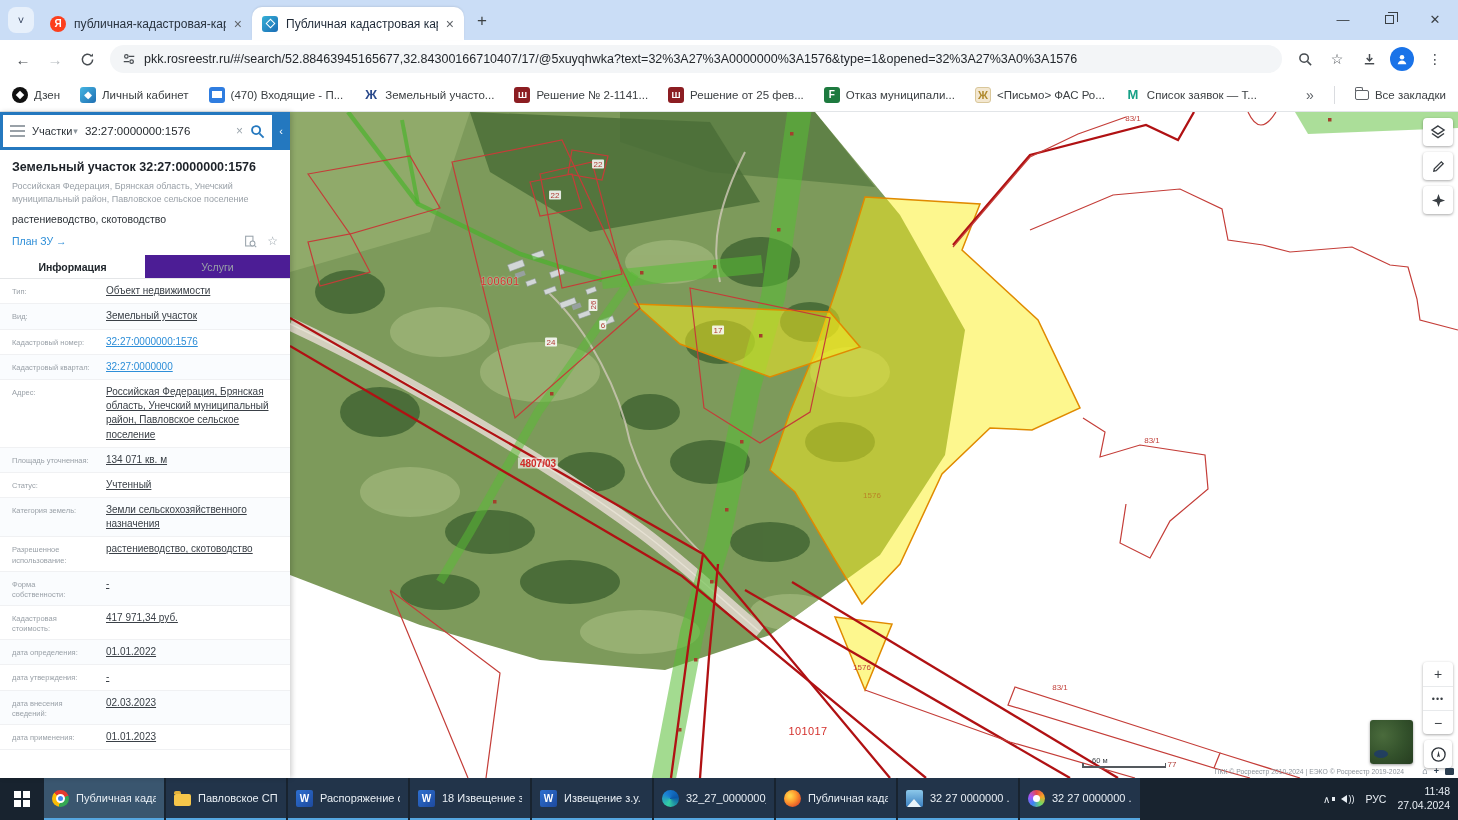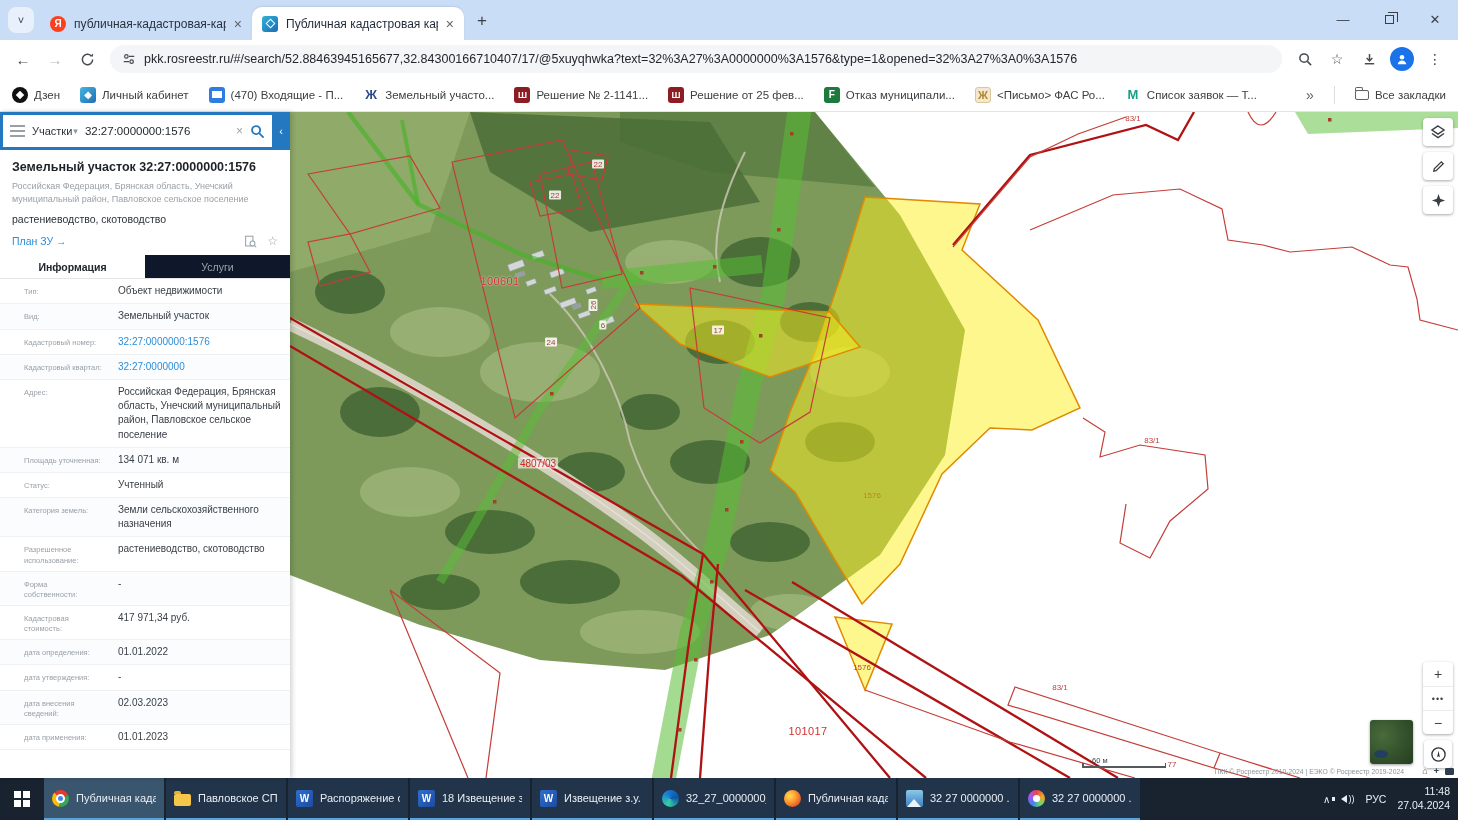--- a/index.html
+++ b/index.html
@@ -80,35 +80,35 @@
   .r-title { font-size:12.5px; font-weight:bold; color:#1d2228; margin-bottom:6px; }
   .r-addr { font-size:9px; color:#9aa1a8; line-height:1.4; margin-bottom:8px; }
   .r-usage { font-size:10.5px; color:#2c3238; margin-bottom:9px; }
   .r-row { display:flex; align-items:center; }
   .r-link { font-size:10.5px; color:#2d8ed8; }
   .r-ics { margin-left:auto; display:flex; gap:10px; align-items:center; color:#9aa4ac; font-size:12px; }
 
   .ptabs { display:flex; height:24px; font-size:10.5px; border-bottom:1px solid #e4e6e8; }
   .ptab { flex:1; display:flex; align-items:center; justify-content:center; }
   .ptab.active { background:#fff; color:#20262c; font-weight:bold; }
-  .ptab.inactive { background:#0f172a; color:#9aa2a8; }
+  .ptab.inactive { background:#4c1d95; color:#9aa2a8; }
 
   .fields { flex:1; overflow:hidden; }
   .frow { display:flex; padding:5px 0 5px 12px; border-bottom:1px solid #f0f1f3; }
   .frow:nth-child(even) { background:#fafcfe; }
-  .flabel { width:94px; flex:none; font-size:7.5px; color:#9aa1a8; line-height:1.35; padding-top:3px; padding-right:16px;margin-left:12px; }
-  .fvalue { flex:1; font-size:10px; color:#3a4047; line-height:1.42; padding-right:8px; }
+  .flabel { width:94px; flex:none; font-size:7.5px; color:#9aa1a8; line-height:1.35; padding-top:3px; padding-right:16px; }
+  .fvalue { flex:1; font-size:10px; color:#3a4047; line-height:1.42; padding-right:8px;text-decoration:underline; }
   .fvalue.link { color:#2d8ed8; }
 
   
   .map { flex:1; position:relative; background:#fff; overflow:hidden; }
   .map svg.basemap { position:absolute; left:0; top:0; }
   .map-label { position:absolute; transform:translate(-50%,-50%); white-space:nowrap; z-index:3; }
   .lbl-lg { font-size:11px; color:#d4302c; letter-spacing:.4px; text-shadow:0 0 2px #fff; }
-  .lbl-md { font-size:10px; color:#cf2b28; background:rgba(255,255,255,.6); padding:0 2px; }
+  .lbl-md { font-size:10px; color:#cf2b28; background:rgba(255,255,255,.6); padding:0 2px;font-weight:bold; }
   .lbl-sm { font-size:8px; color:#c2423c;text-align:center; }
   .lbl-or { font-size:8px; color:#b98426; }
   .lbl-box { font-size:8px; color:#b03a34; background:rgba(255,255,255,.85); padding:0 1.5px; border-radius:1px; }
   .rot90 { transform:translate(-50%,-50%) rotate(-90deg); }
 
   .mc-col { position:absolute; right:5px; top:6px; width:30px; z-index:4; }
   .mc-btn { width:30px; height:28px; background:#fff; border-radius:4px; box-shadow:0 1px 3px rgba(0,0,0,.35);
     display:flex; align-items:center; justify-content:center; margin-bottom:6px; }
   .mc-zoom { position:absolute; right:5px; top:550px; width:30px; background:#fff; border-radius:4px;
     box-shadow:0 1px 3px rgba(0,0,0,.35); z-index:4; }

